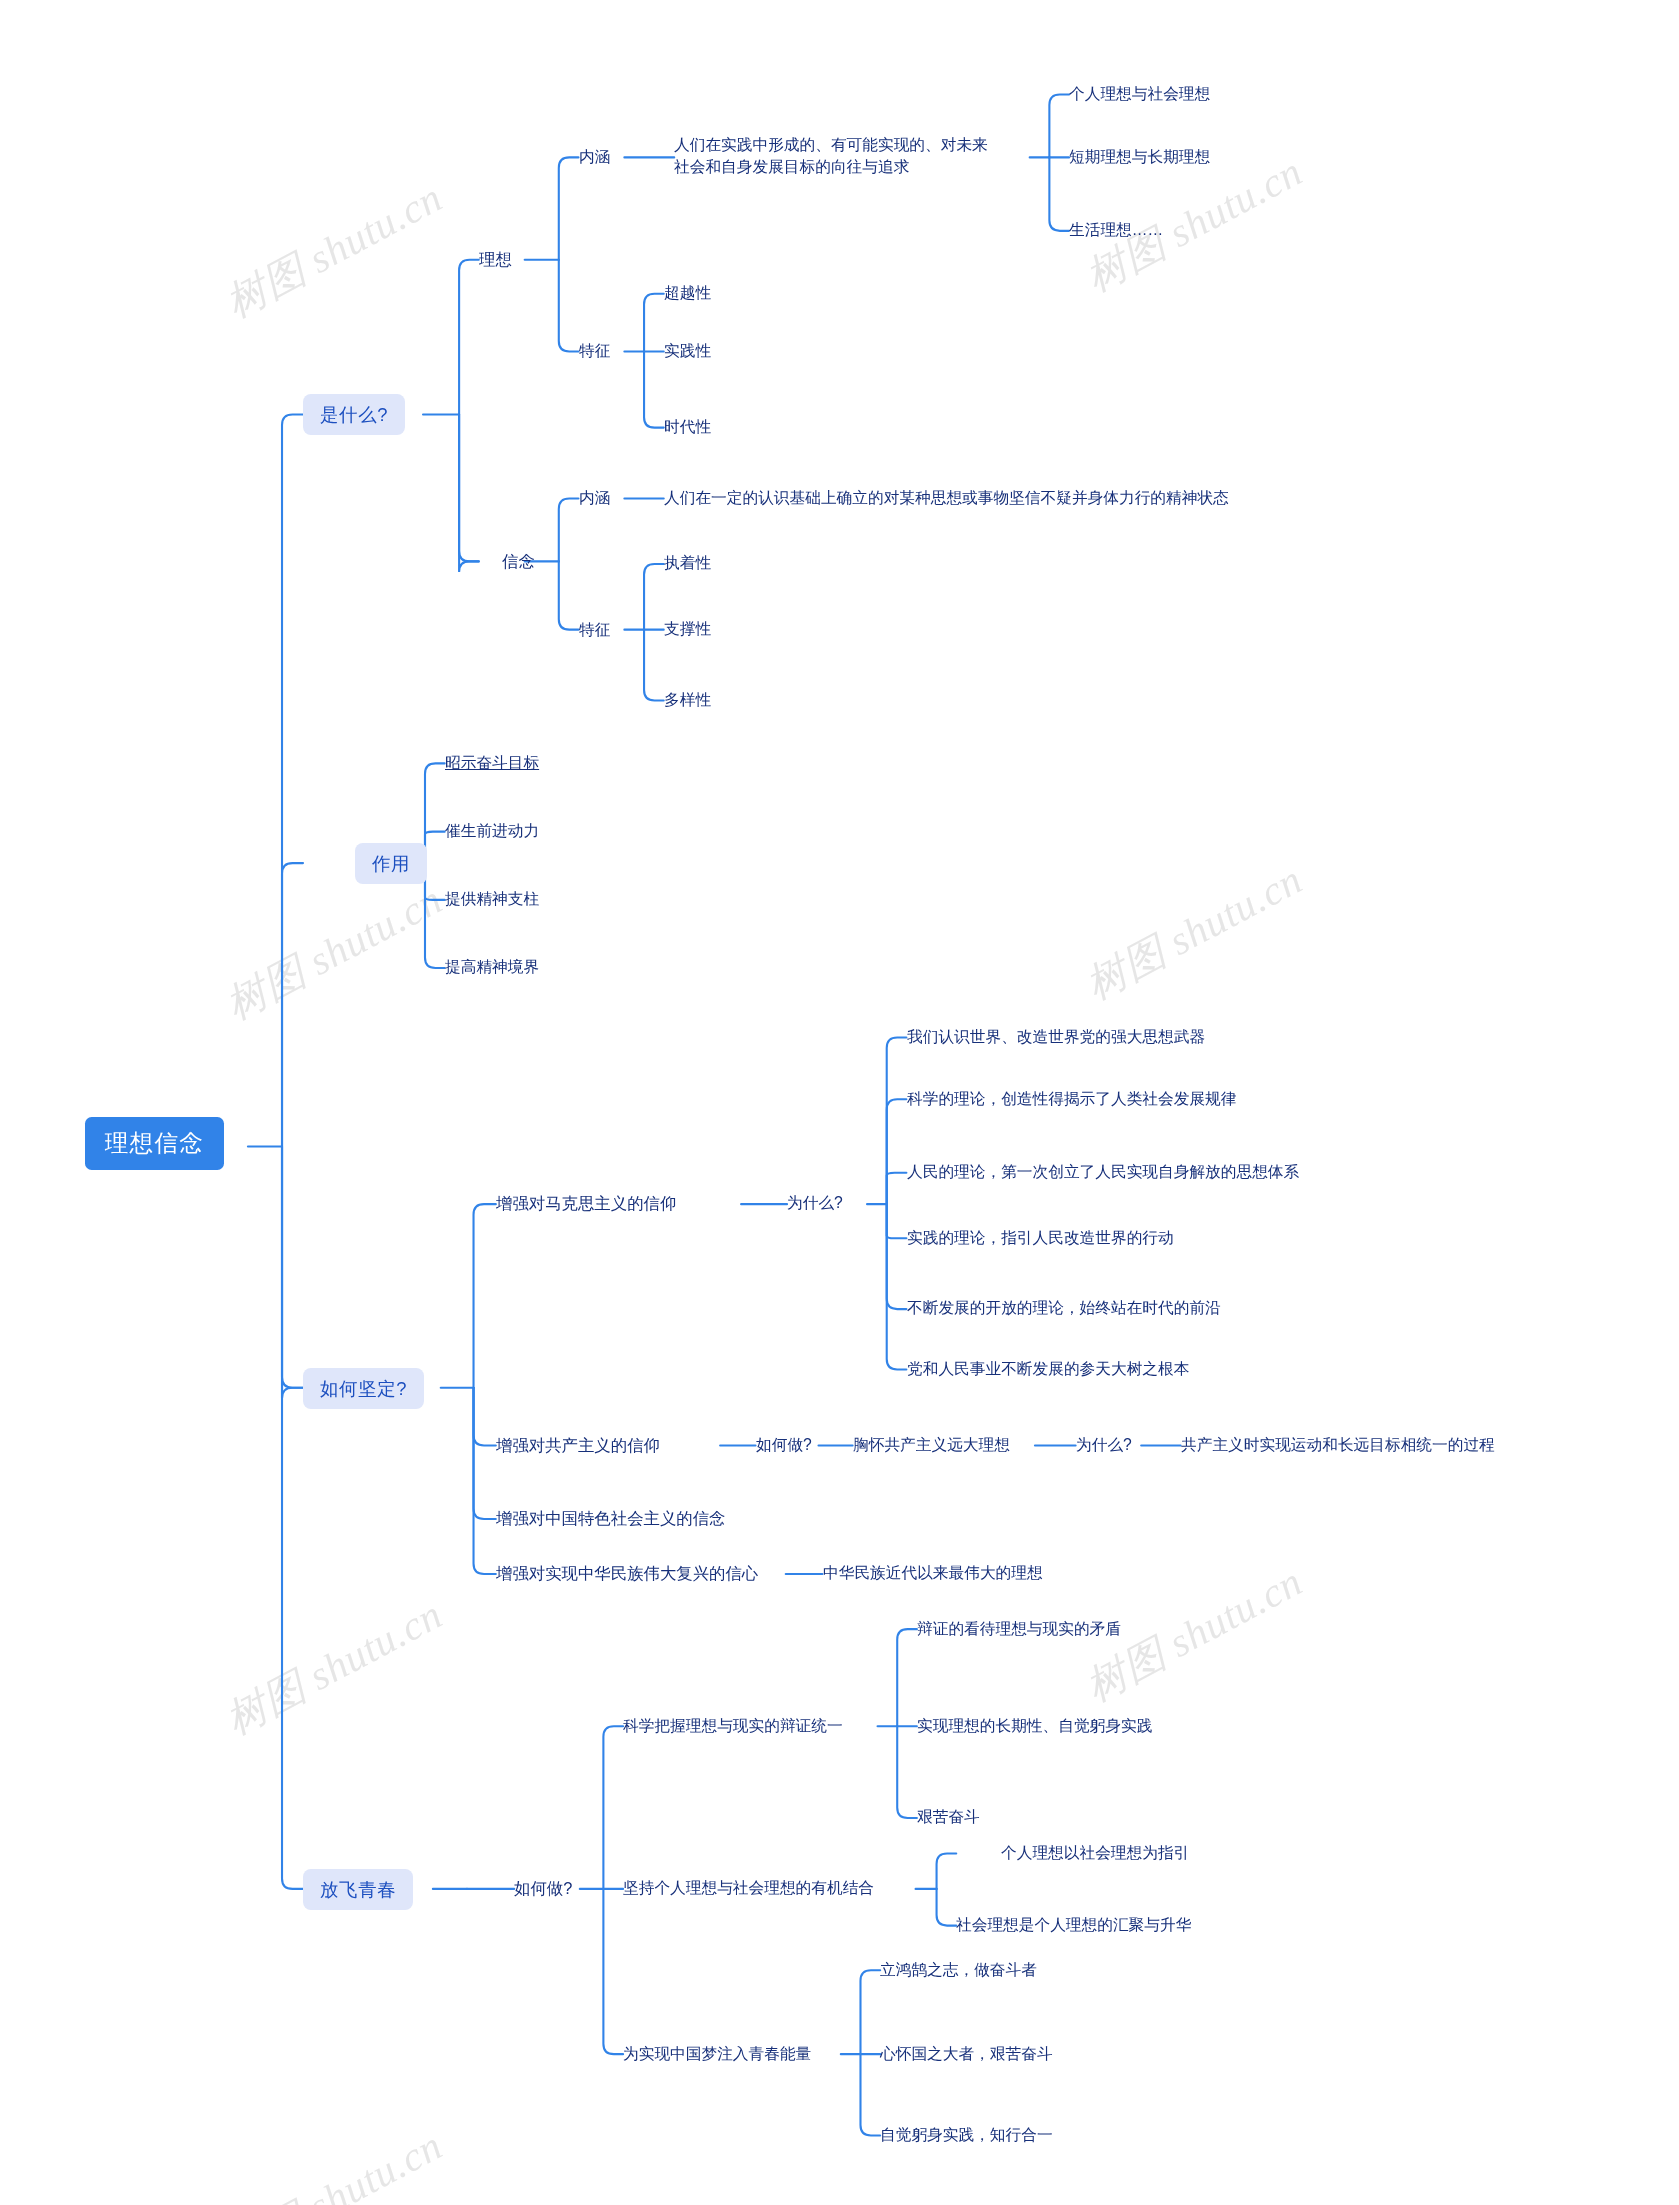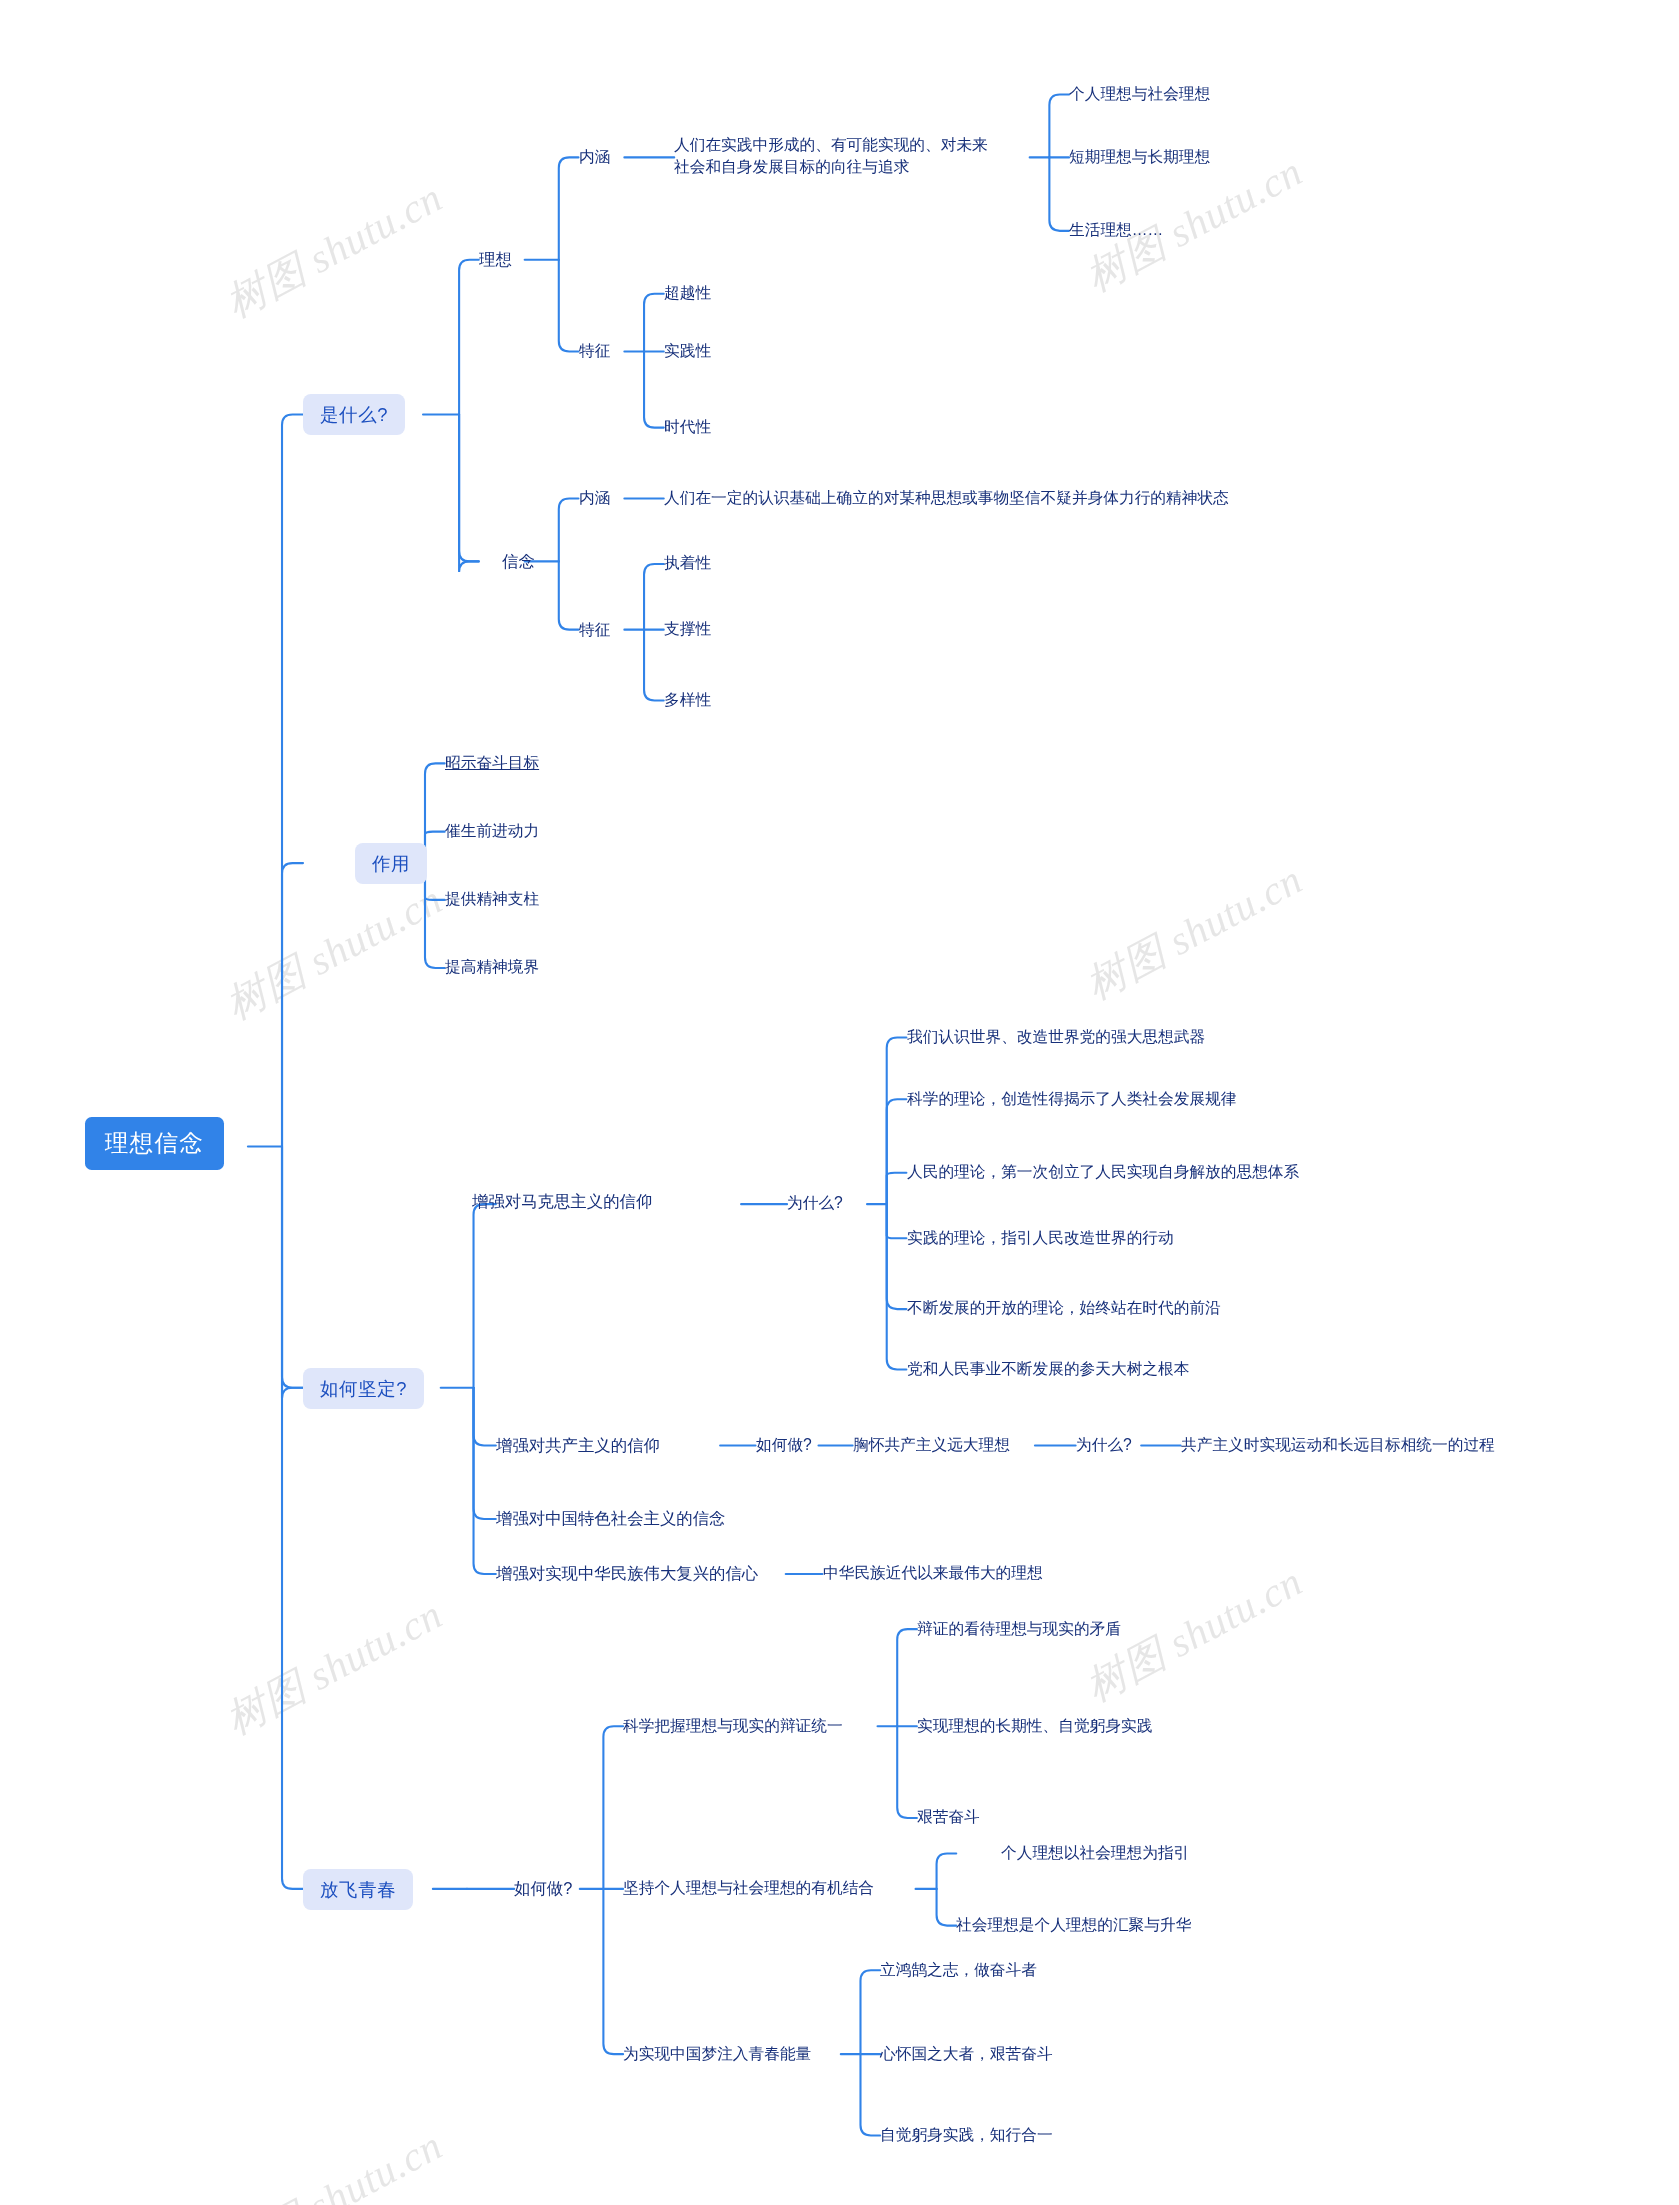--- a/index.html
+++ b/index.html
@@ -223,21 +223,21 @@
 
     <div class="node leaf" style="left:664px; top:552px;">执着性</div>
     <div class="node leaf" style="left:664px; top:618px;">支撑性</div>
     <div class="node leaf" style="left:664px; top:689px;">多样性</div>
 
     <div class="node leaf" style="left:445px; top:752px;text-decoration:underline;">昭示奋斗目标</div>
     <div class="node leaf" style="left:445px; top:820px;">催生前进动力</div>
     <div class="node leaf" style="left:445px; top:888px;">提供精神支柱</div>
     <div class="node leaf" style="left:445px; top:956px;">提高精神境界</div>
 
-    <div class="node l2" style="left:472px; top:1192px;font-family:Liberation Mono, monospace;">增强对马克思主义的信仰</div>
+    <div class="node l2" style="left:496px; top:1192px;">增强对马克思主义的信仰</div>
     <div class="node l3" style="left:787px; top:1192px;">为什么?</div>
 
     <div class="node leaf" style="left:907px; top:1026px;">我们认识世界、改造世界党的强大思想武器</div>
     <div class="node leaf" style="left:907px; top:1088px;">科学的理论，创造性得揭示了人类社会发展规律</div>
     <div class="node leaf" style="left:907px; top:1161px;">人民的理论，第一次创立了人民实现自身解放的思想体系</div>
     <div class="node leaf" style="left:907px; top:1227px;">实践的理论，指引人民改造世界的行动</div>
     <div class="node leaf" style="left:907px; top:1297px;">不断发展的开放的理论，始终站在时代的前沿</div>
     <div class="node leaf" style="left:907px; top:1358px;">党和人民事业不断发展的参天大树之根本</div>
 
     <div class="node l2" style="left:496px; top:1434px;">增强对共产主义的信仰</div>

